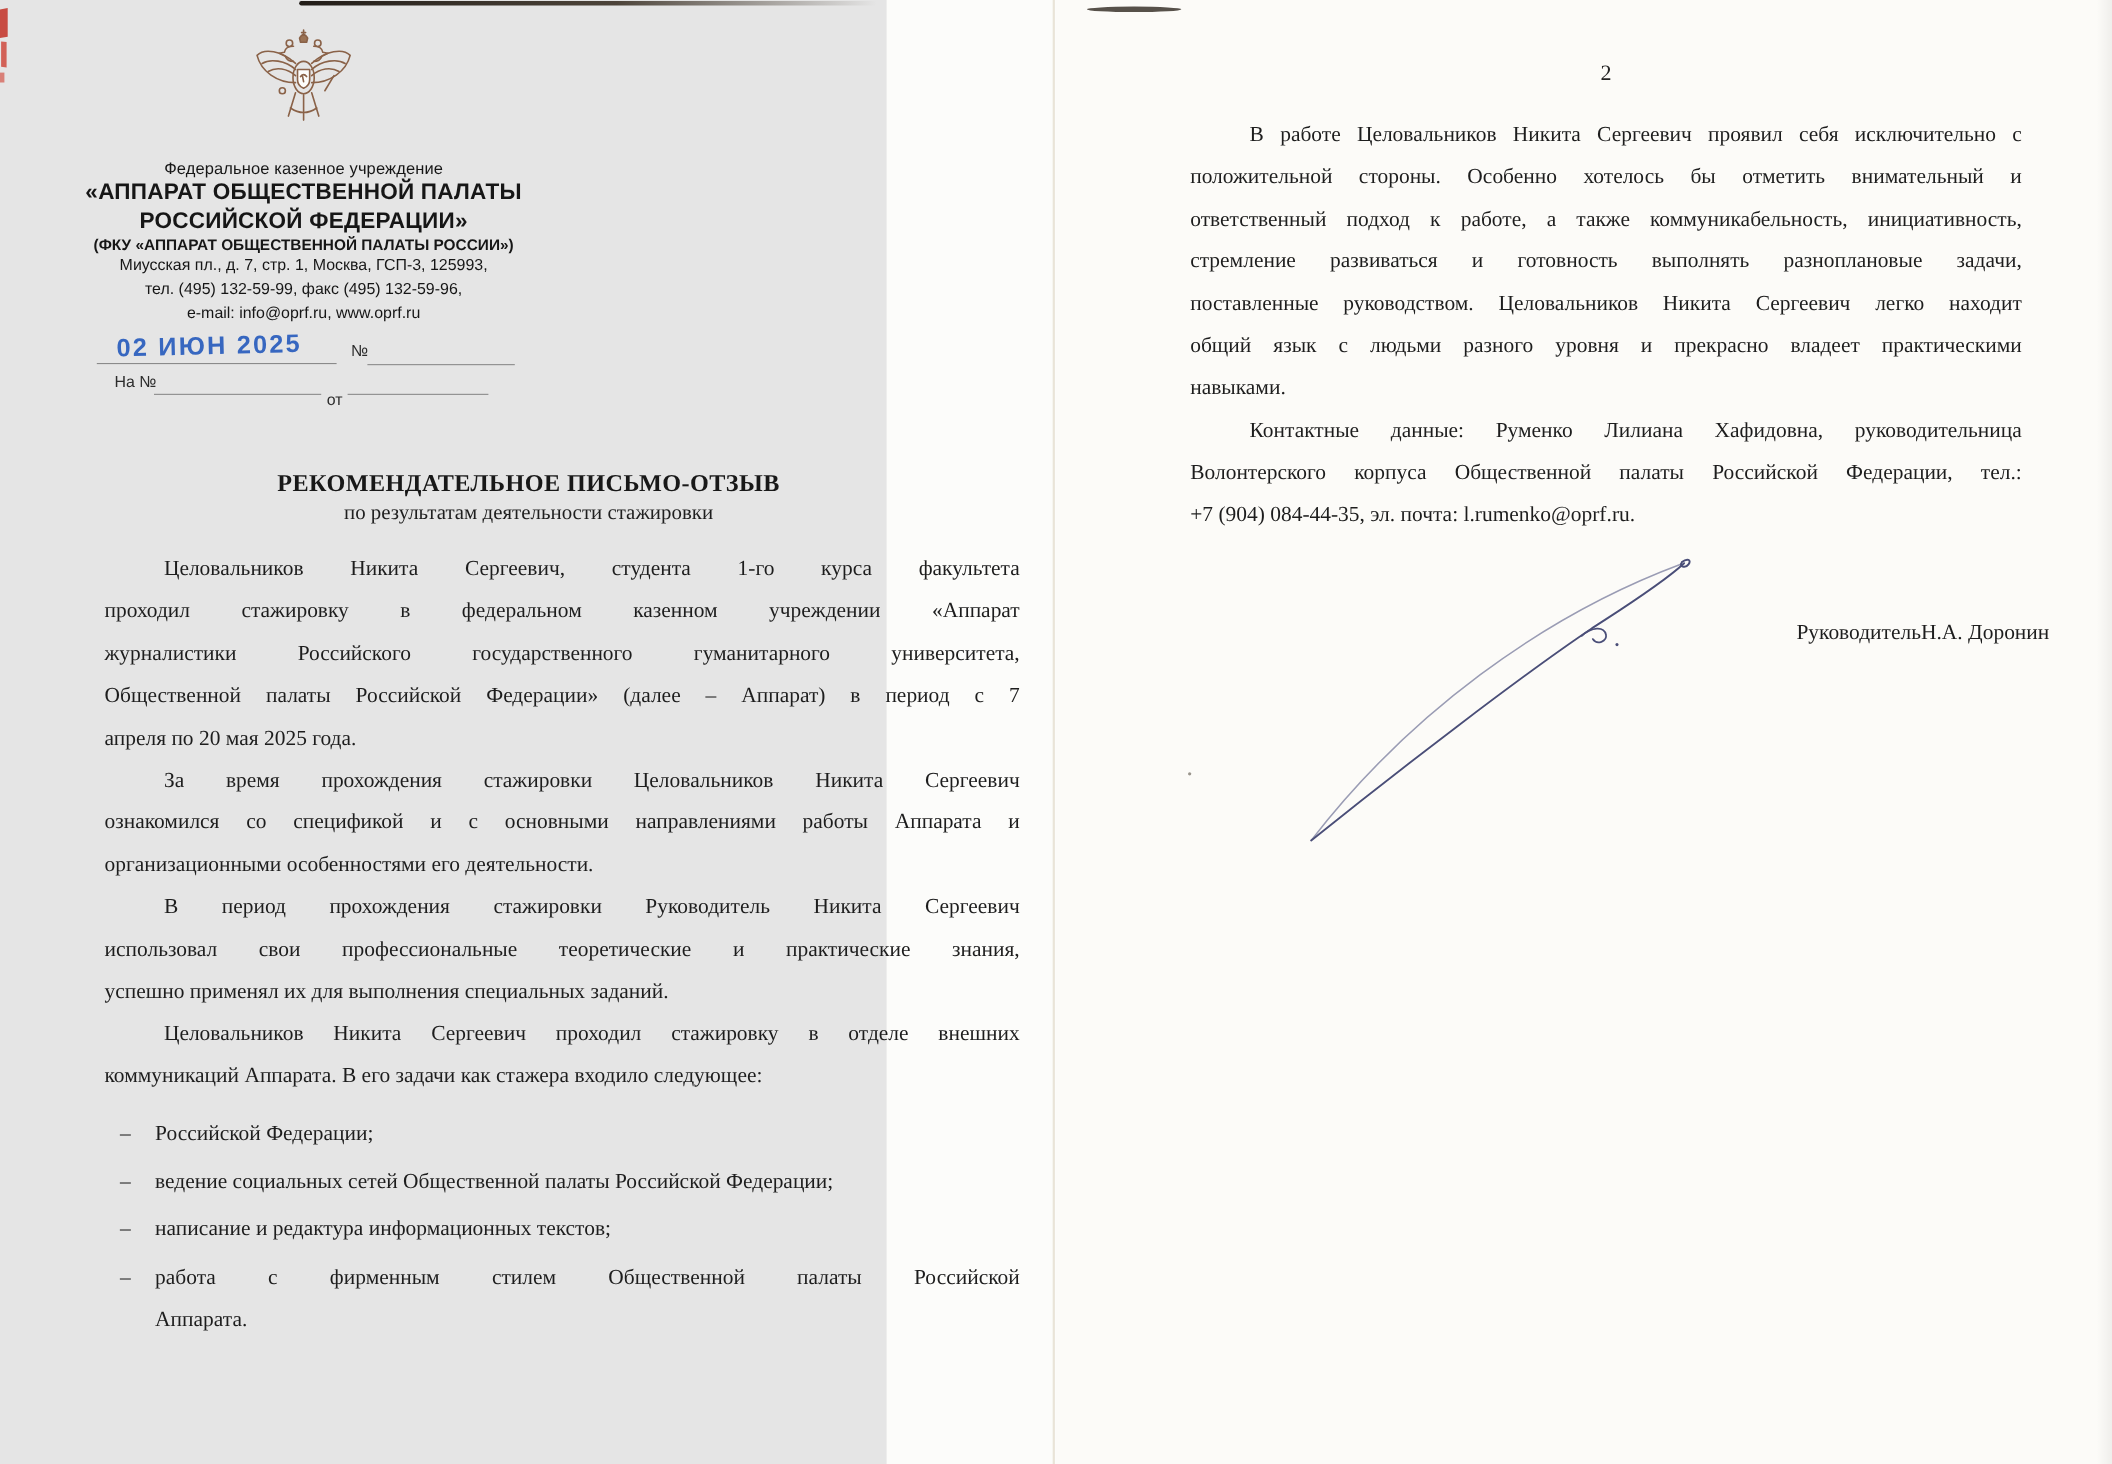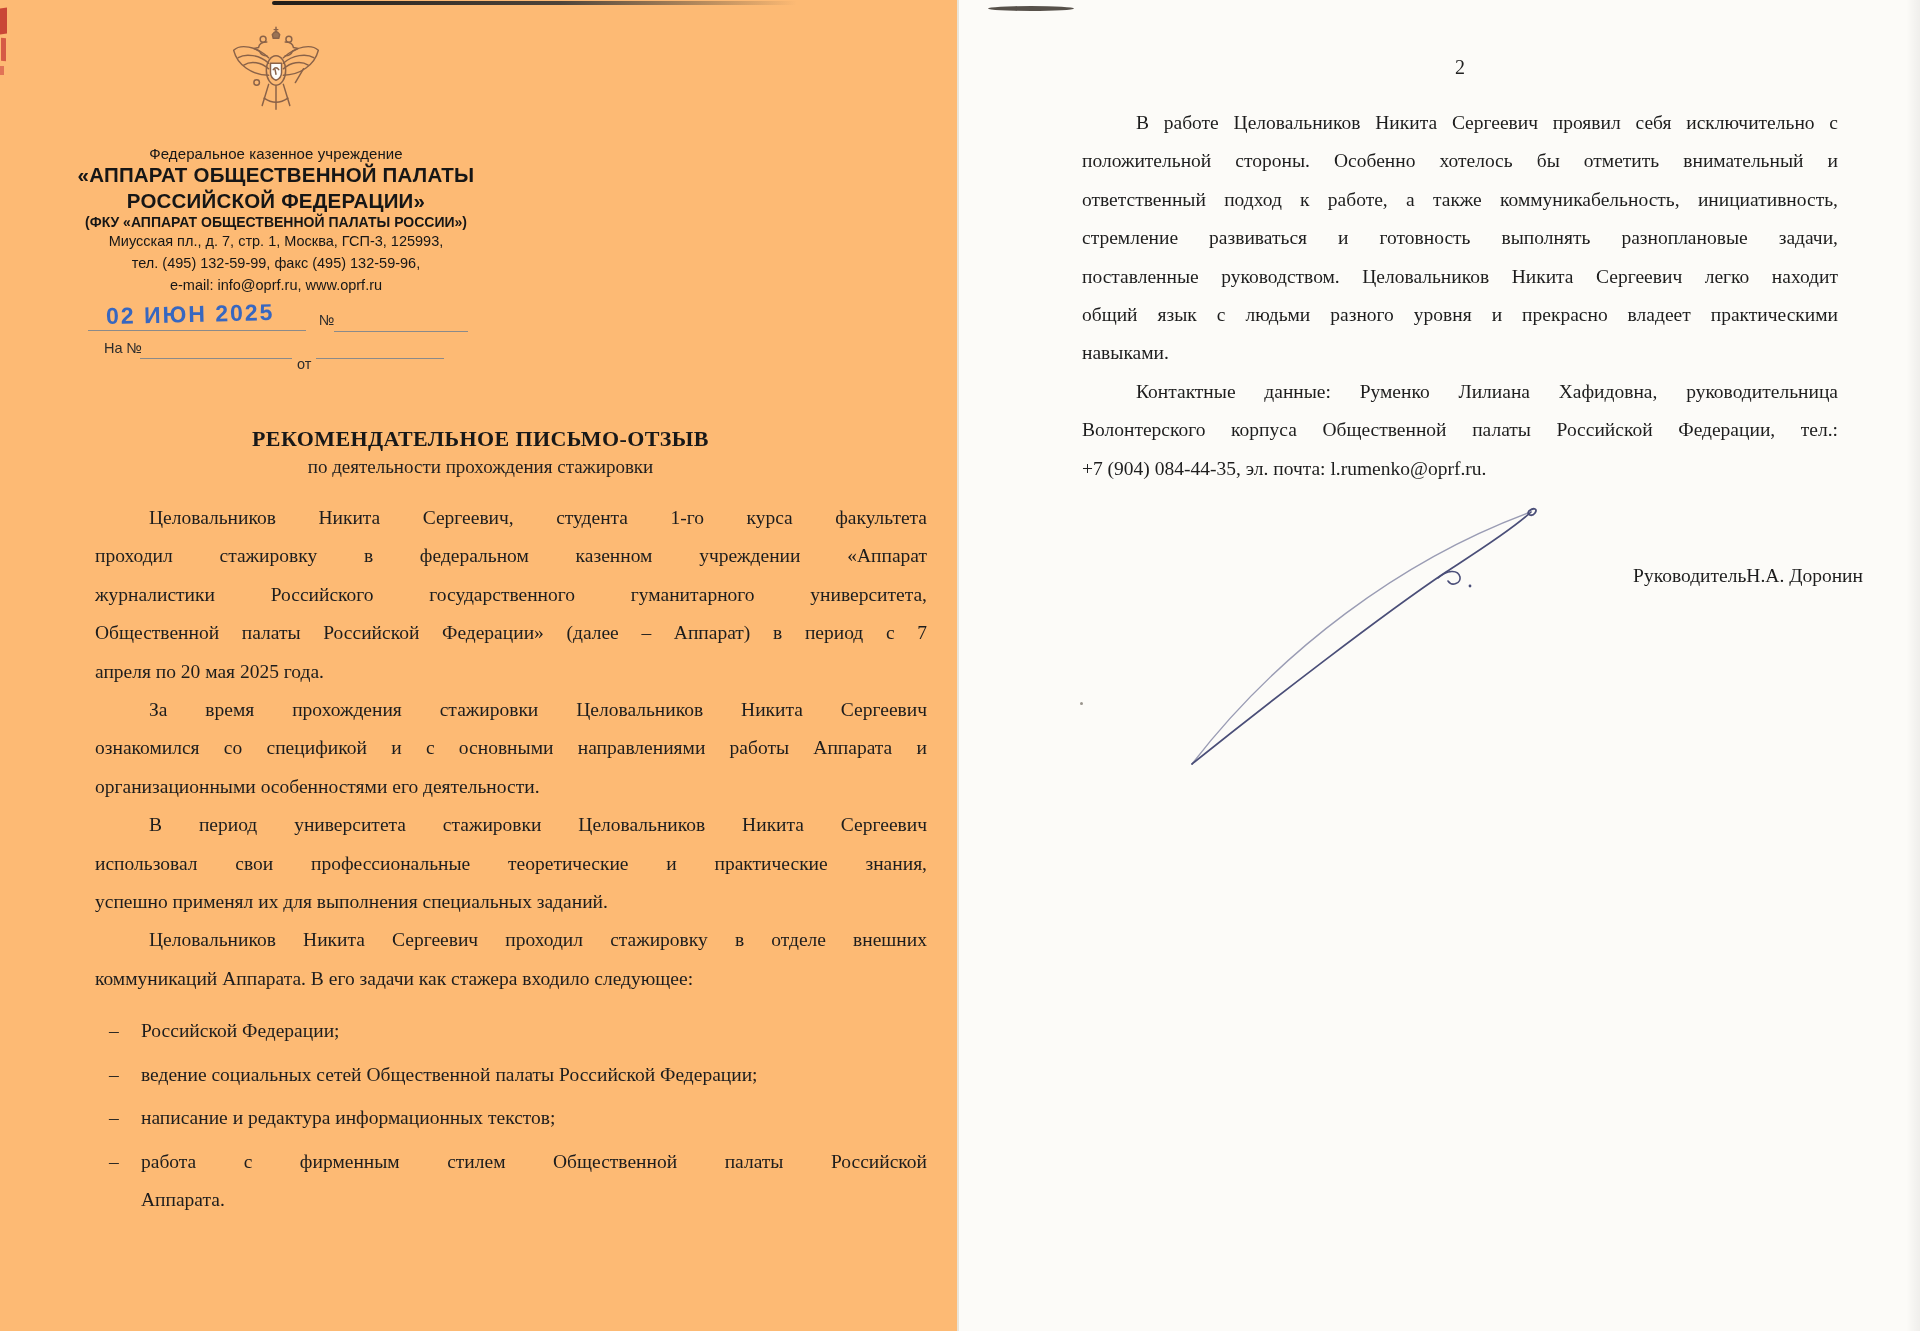--- a/index.html
+++ b/index.html
@@ -1,19 +1,19 @@
 <!DOCTYPE html>
 <html><head>
 <meta charset="utf-8">
 <style>
   html,body{margin:0;padding:0;background:#ffffff;}
   .scan{position:relative;width:1920px;height:1331px;background:#fcfcfa;overflow:hidden;
         font-family:"Liberation Serif",serif;color:#1f1f1f;}
   .page{position:absolute;top:0;height:1331px;}
-  .page1{left:0;width:958px;background:#fdba74;}
+  .page1{left:0;width:806px;background:#e5e5e5;}
   .page2{left:960px;width:960px;background:#fcfbf8;}
   .divider{position:absolute;left:957px;top:0;width:2px;height:1331px;background:#e9e4d8;}
   .edge-shadow{position:absolute;right:0;top:0;width:14px;height:1331px;
         background:linear-gradient(to right,rgba(0,0,0,0),rgba(0,0,0,0.05));}
 
   
   .artifact{position:absolute;}
   .top-line1{left:272px;top:1px;width:525px;height:4px;border-radius:2px;
         background:linear-gradient(to right,#221d18,#4d443a 55%,rgba(90,80,68,0));}
   .top-line2{left:988px;top:6px;width:86px;height:5px;border-radius:50%;background:#39322b;opacity:.85;}
@@ -113,37 +113,37 @@
     <div class="stamp-date">02 ИЮН 2025</div>
     <div class="fline l-a"></div>
     <span class="req-label no-label">№</span>
     <div class="fline l-b"></div>
     <span class="req-label na-label">На №</span>
     <div class="fline l-c"></div>
     <span class="req-label ot-label">от</span>
     <div class="fline l-d"></div>
 
     <div class="doc-title">РЕКОМЕНДАТЕЛЬНОЕ ПИСЬМО-ОТЗЫВ</div>
-    <div class="doc-subtitle">по деятельности прохождения стажировки</div>
+    <div class="doc-subtitle">по результатам деятельности стажировки</div>
 
     <div class="body1">
       <div>
         <div class="bline jl ind">Целовальников Никита Сергеевич, студента 1-го курса факультета</div>
         <div class="bline jl">проходил стажировку в федеральном казенном учреждении «Аппарат</div>
         <div class="bline jl">журналистики Российского государственного гуманитарного университета,</div>
         <div class="bline jl">Общественной палаты Российской Федерации» (далее – Аппарат) в период с 7</div>
         <div class="bline ll">апреля по 20 мая 2025 года.</div>
       </div>
       <div>
         <div class="bline jl ind">За время прохождения стажировки Целовальников Никита Сергеевич</div>
         <div class="bline jl">ознакомился со спецификой и с основными направлениями работы Аппарата и</div>
         <div class="bline ll">организационными особенностями его деятельности.</div>
       </div>
       <div>
-        <div class="bline jl ind">В период университета стажировки Целовальников Никита Сергеевич</div>
+        <div class="bline jl ind">В период прохождения стажировки Руководитель Никита Сергеевич</div>
         <div class="bline jl">использовал свои профессиональные теоретические и практические знания,</div>
         <div class="bline ll">успешно применял их для выполнения специальных заданий.</div>
       </div>
       <div>
         <div class="bline jl ind">Целовальников Никита Сергеевич проходил стажировку в отделе внешних</div>
         <div class="bline ll">коммуникаций Аппарата. В его задачи как стажера входило следующее:</div>
       </div>
 
       <div class="bullets">
         <div class="bullet">

